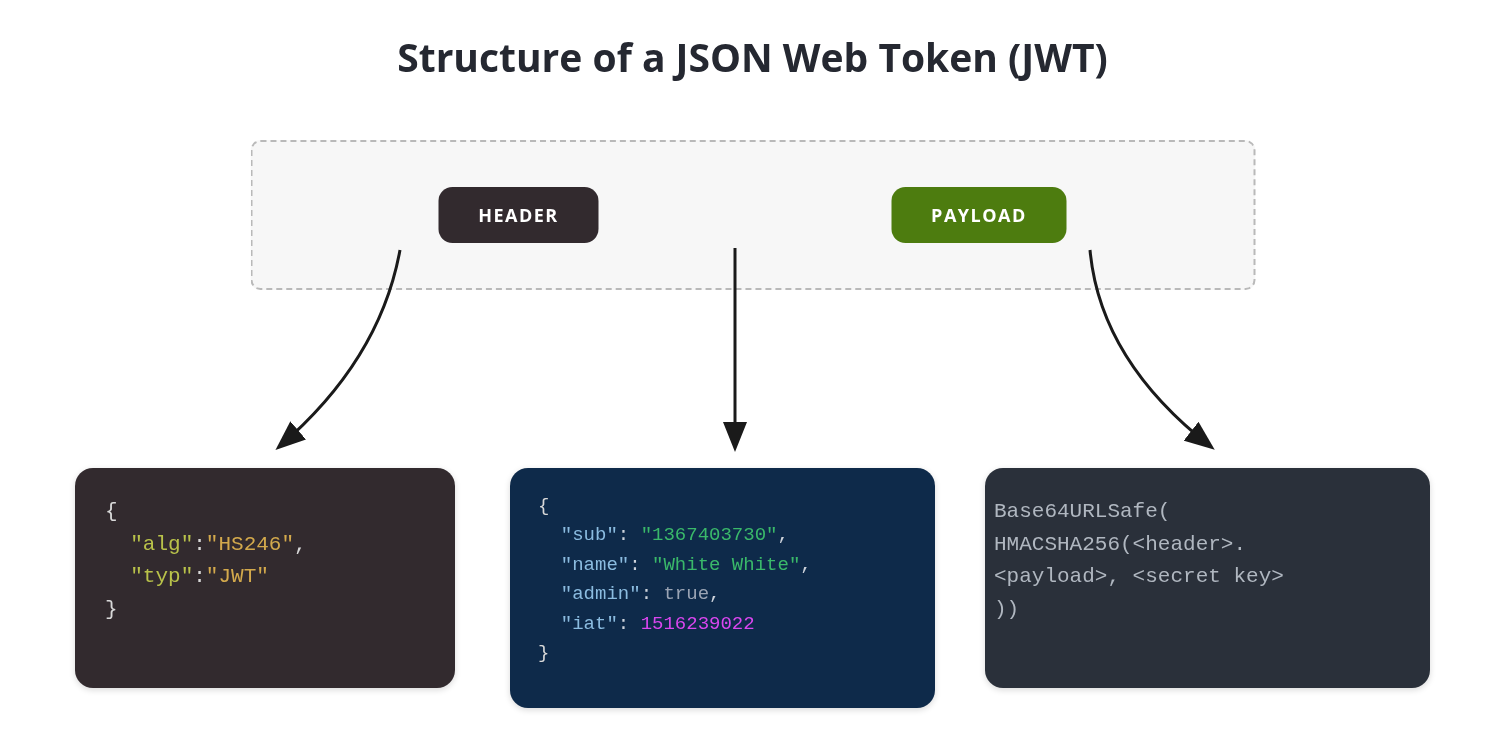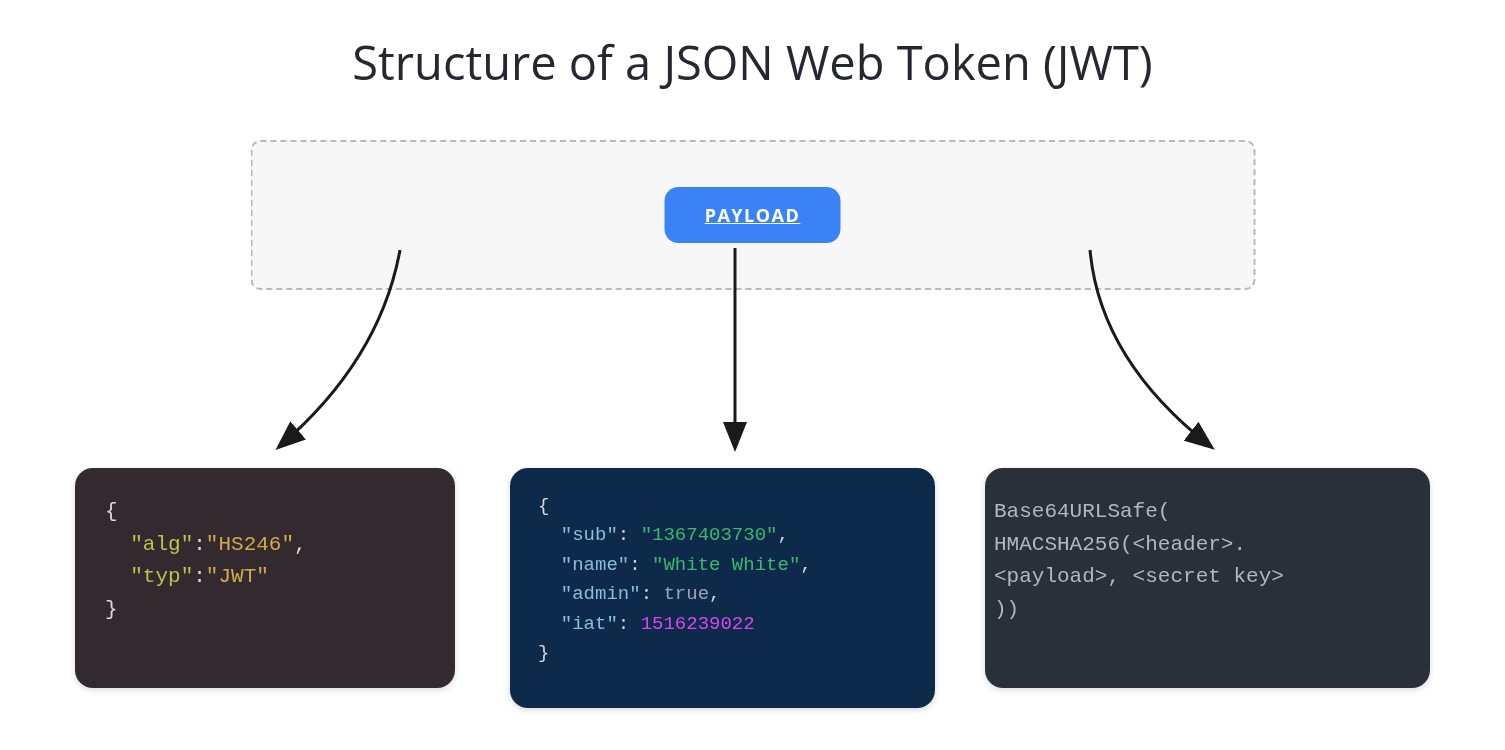--- a/index.html
+++ b/index.html
@@ -9,22 +9,22 @@
     width: 1505px;
     height: 750px;
     position: relative;
   }
   .title {
     position: absolute;
     top: 30px;
     left: 0;
     width: 100%;
     text-align: center;
-    font-size: 47px;
-    font-weight: 400;
+    font-size: 39px;
+    font-weight: 700;
     color: #252831;
   }
   .container-box {
     position: absolute;
     top: 140px;
     left: 50%;
     transform: translateX(-50%);
     width: 1005px;
     height: 150px;
     border: 2px dashed #b9b9b9;
@@ -37,21 +37,21 @@
   }
   .pill {
     padding: 16px 40px;
     border-radius: 14px;
     color: #fff;
     font-weight: 700;
     letter-spacing: 1.5px;
     font-size: 18px;
   }
   .pill-header { background: #322a2e; }
-  .pill-payload { background: #3b82f6; text-decoration: underline; }
+  .pill-payload { background: #4d7c0f; }
   .pill-signature { background: #2a303a; }
 
   .code-box {
     position: absolute;
     border-radius: 18px;
     padding: 28px 30px;
     font-family: "SFMono-Regular", Consolas, "Liberation Mono", Menlo, monospace;
     font-size: 21px;
     line-height: 1.55;
     white-space: pre;
@@ -100,20 +100,21 @@
     height: 750px;
     pointer-events: none;
   }
 </style>
 </head>
 <body>
 
 <h1 class="title">Structure of a JSON Web Token (JWT)</h1>
 
 <div class="container-box">
+  <div class="pill pill-header">HEADER</div>
   <div class="pill pill-payload">PAYLOAD</div>
 </div>
 
 <svg class="arrows">
   <defs>
     <marker id="arrowhead" markerWidth="10" markerHeight="8" refX="8" refY="4" orient="auto">
       <polygon points="0 0, 10 4, 0 8" fill="#1a1a1a"></polygon>
     </marker>
   </defs>
 

